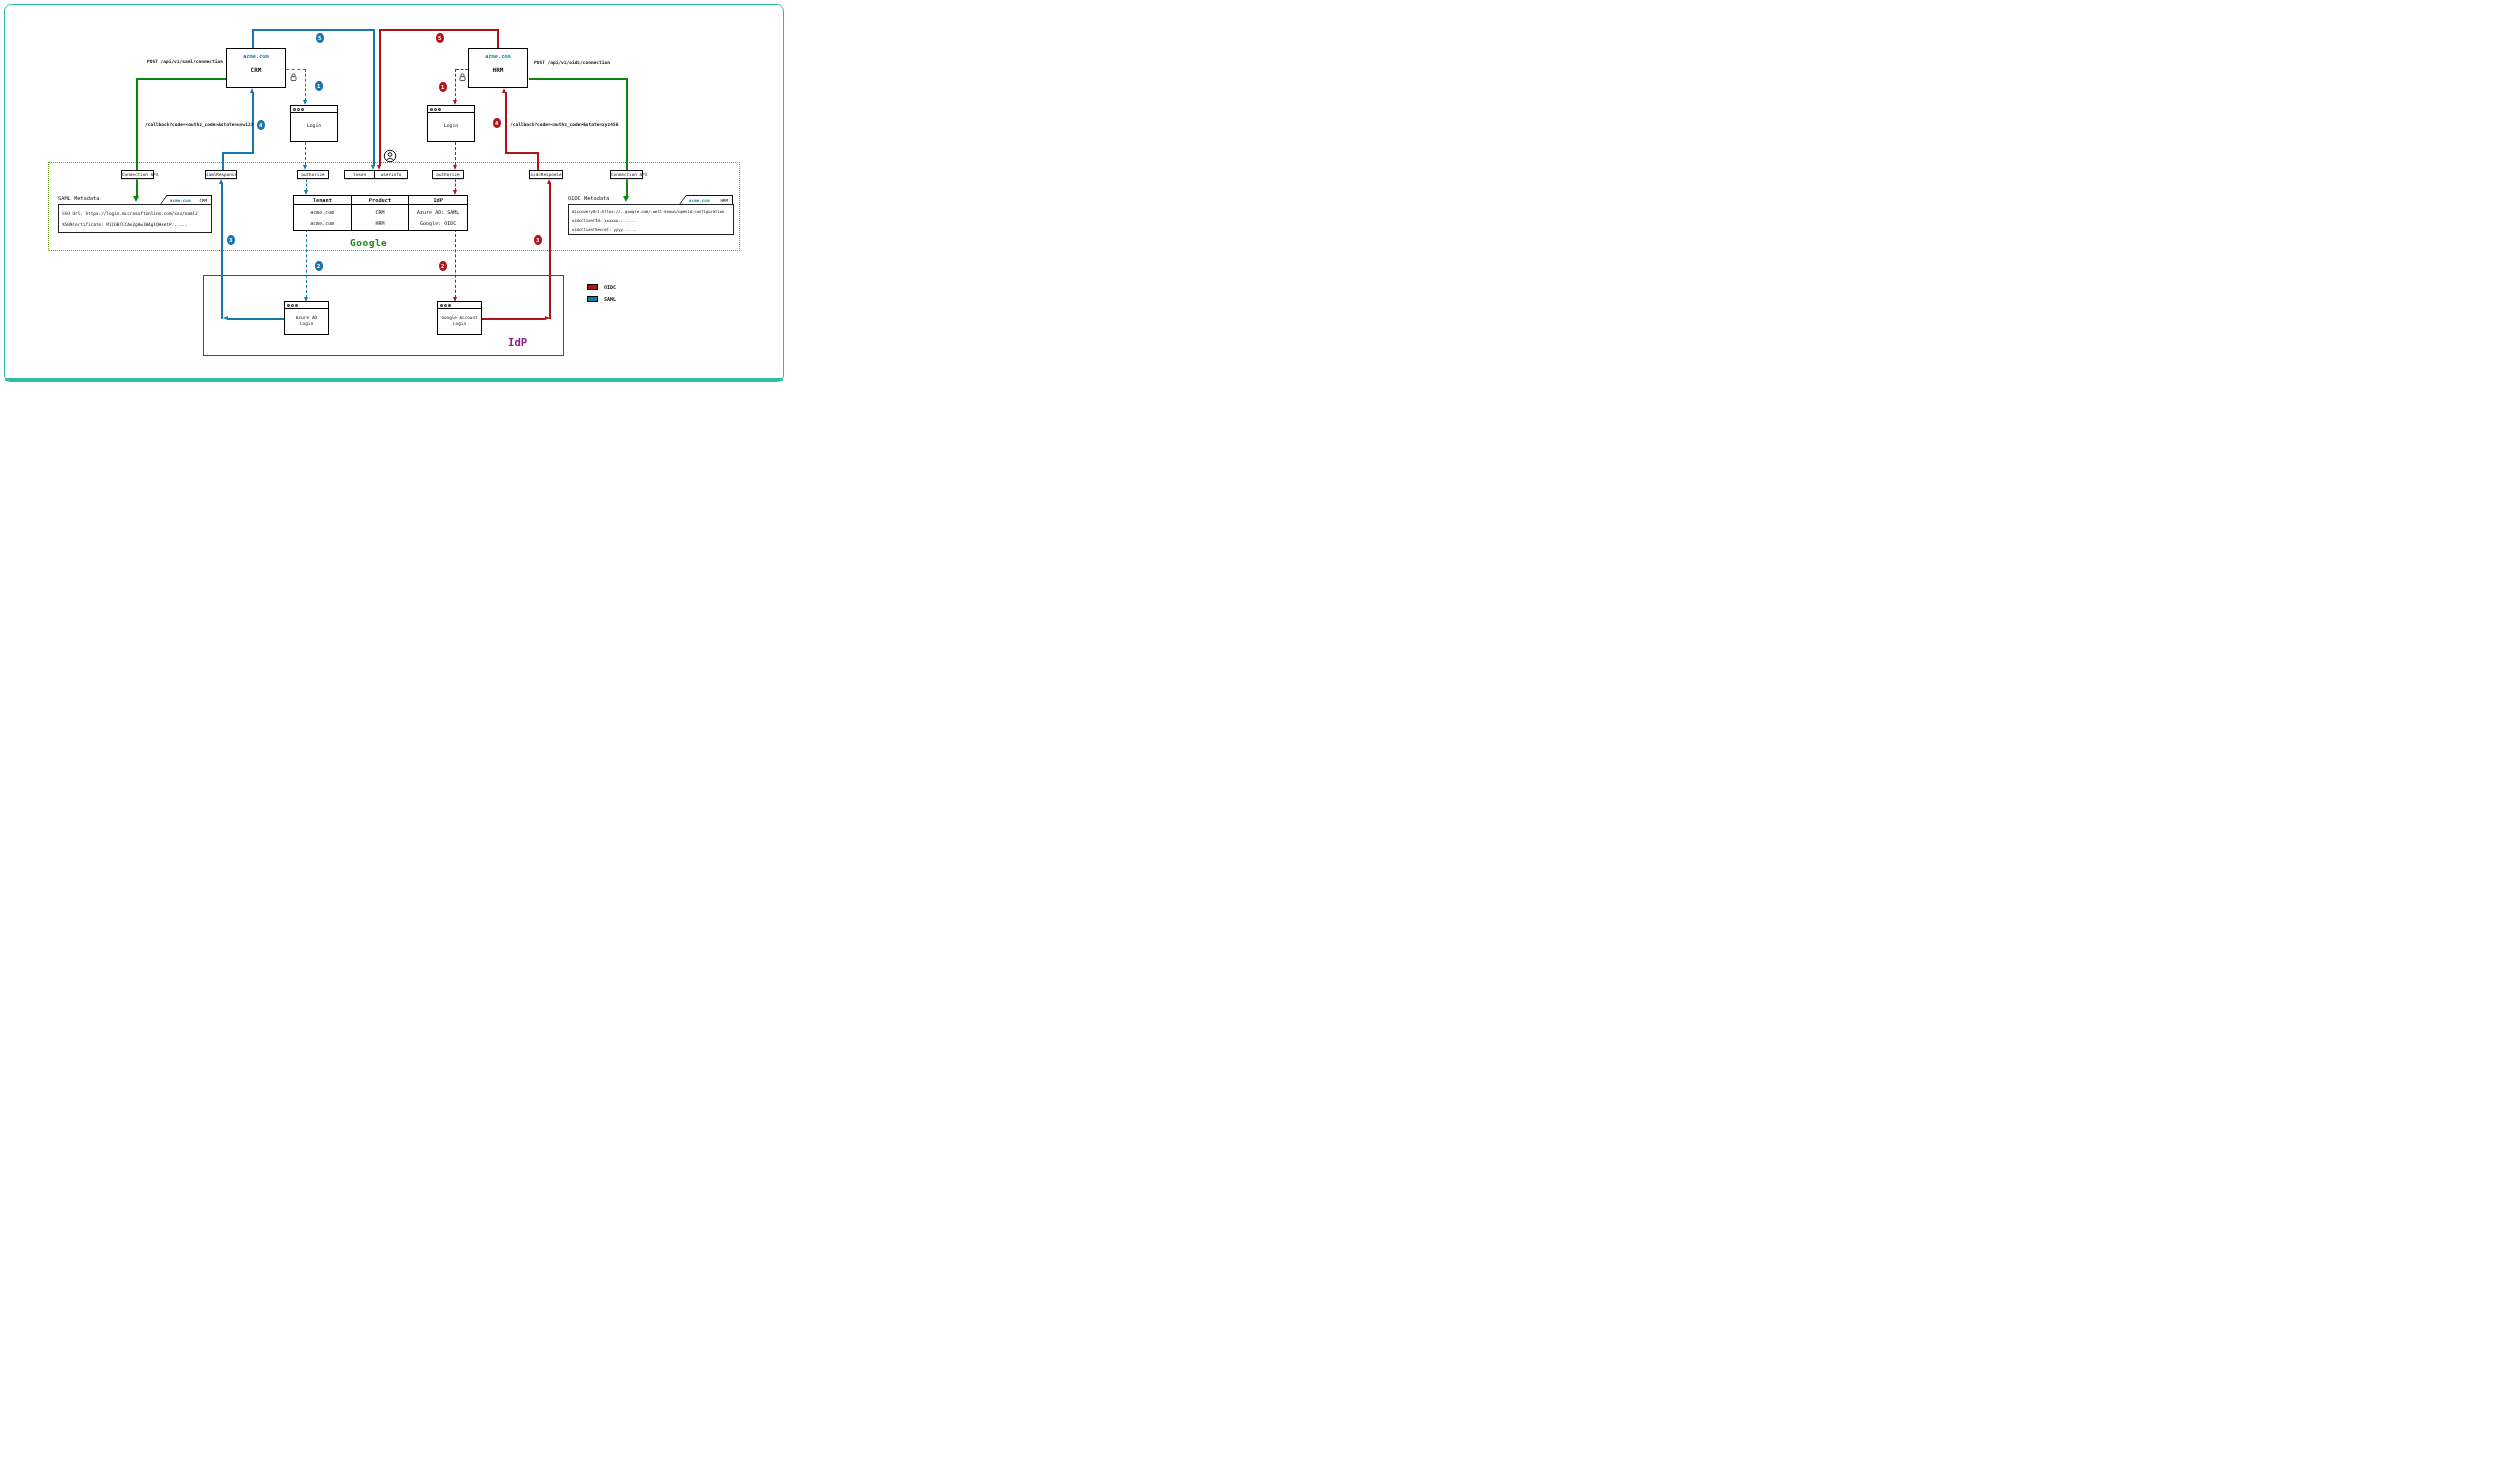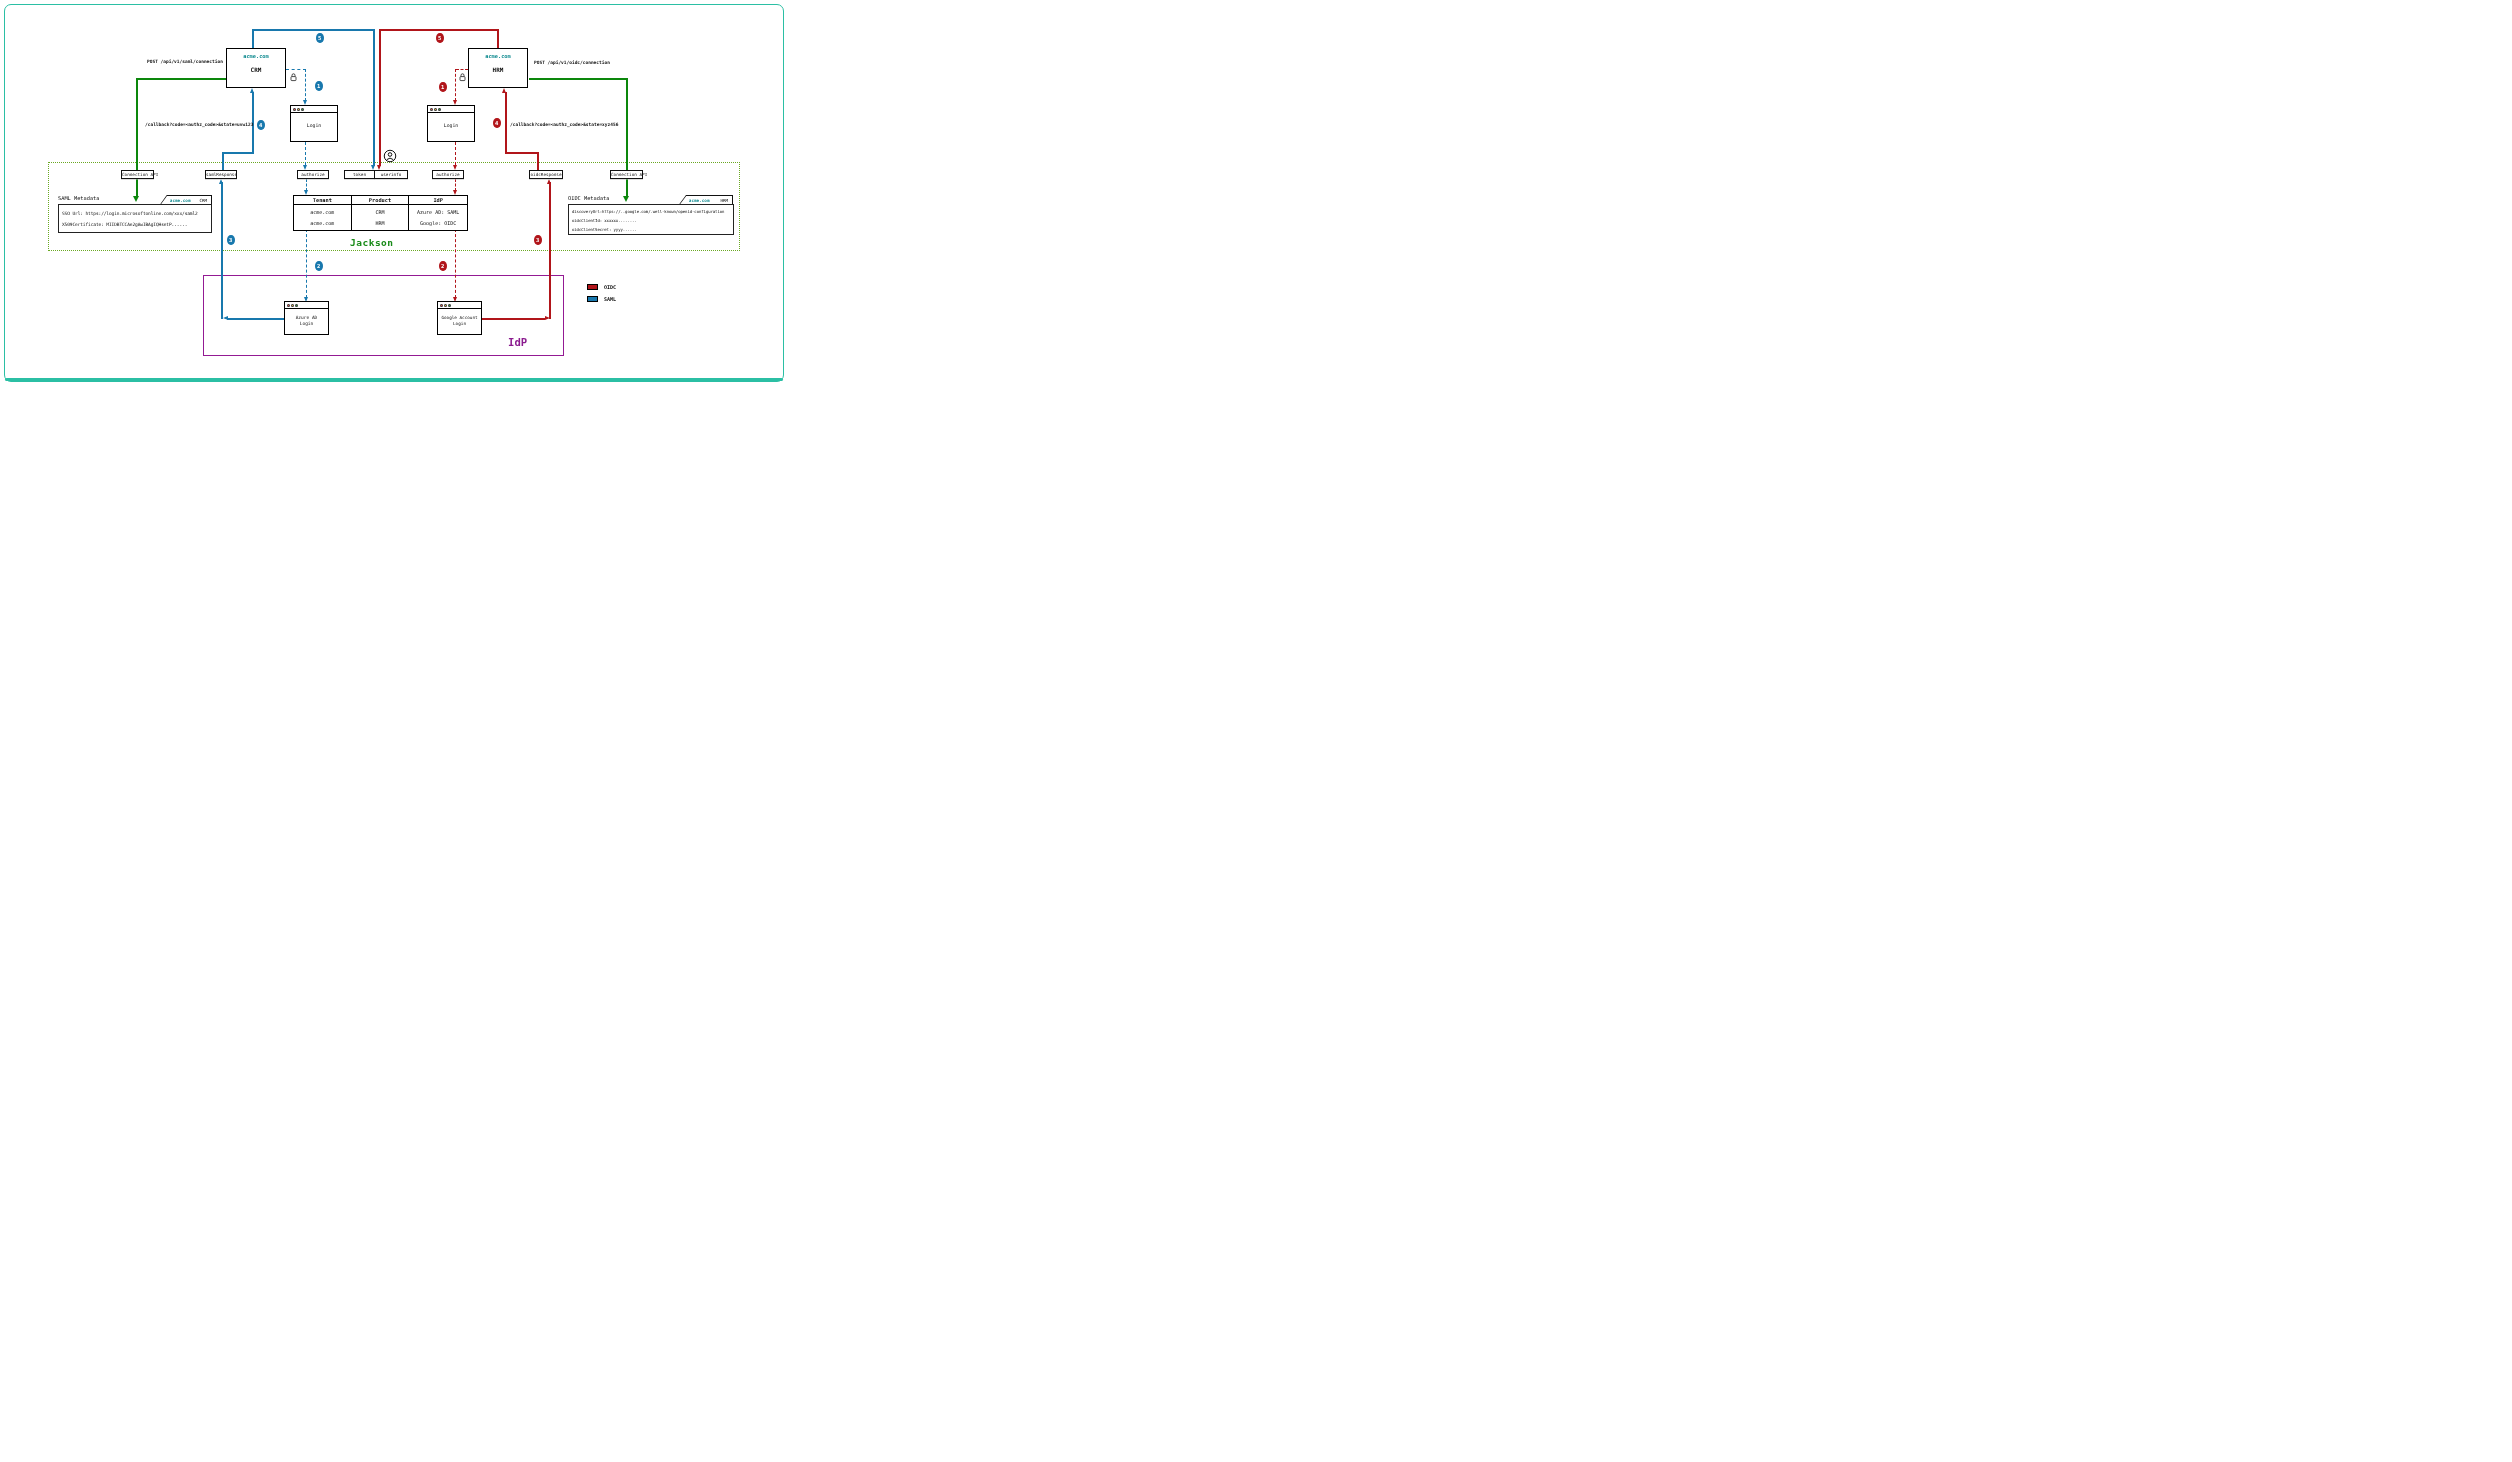--- a/index.html
+++ b/index.html
@@ -221,21 +221,21 @@
 
   <div class="ep" style="left:121px;width:33px;">Connection API</div>
   <div class="ep" style="left:205px;width:32px;">samlResponse</div>
   <div class="ep" style="left:297px;width:32px;">authorize</div>
   <div class="ep" style="left:344px;width:31px;">token</div>
   <div class="ep" style="left:374px;width:34px;">userinfo</div>
   <div class="ep" style="left:432px;width:32px;">authorize</div>
   <div class="ep" style="left:529px;width:34px;">oidcResponse</div>
   <div class="ep" style="left:610px;width:33px;">Connection API</div>
 
-  <div class="jackson-title">Jackson</div>
+  <div class="jackson-title">Google</div>
 
   <div class="meta-title" style="left:58px;top:195px;">SAML Metadata</div>
   <div class="tab-outer" style="left:160px;top:195px;width:52px;">
     <div class="tab-inner">
       <span class="tab-domain">acme.com</span>
       <span class="tab-prod">CRM</span>
     </div>
   </div>
   <div class="metabox saml-lines" style="left:58px;top:204px;width:154px;height:29px;">
     <div class="mline">SSO Url: https://login.microsoftonline.com/xxx/saml2</div>

